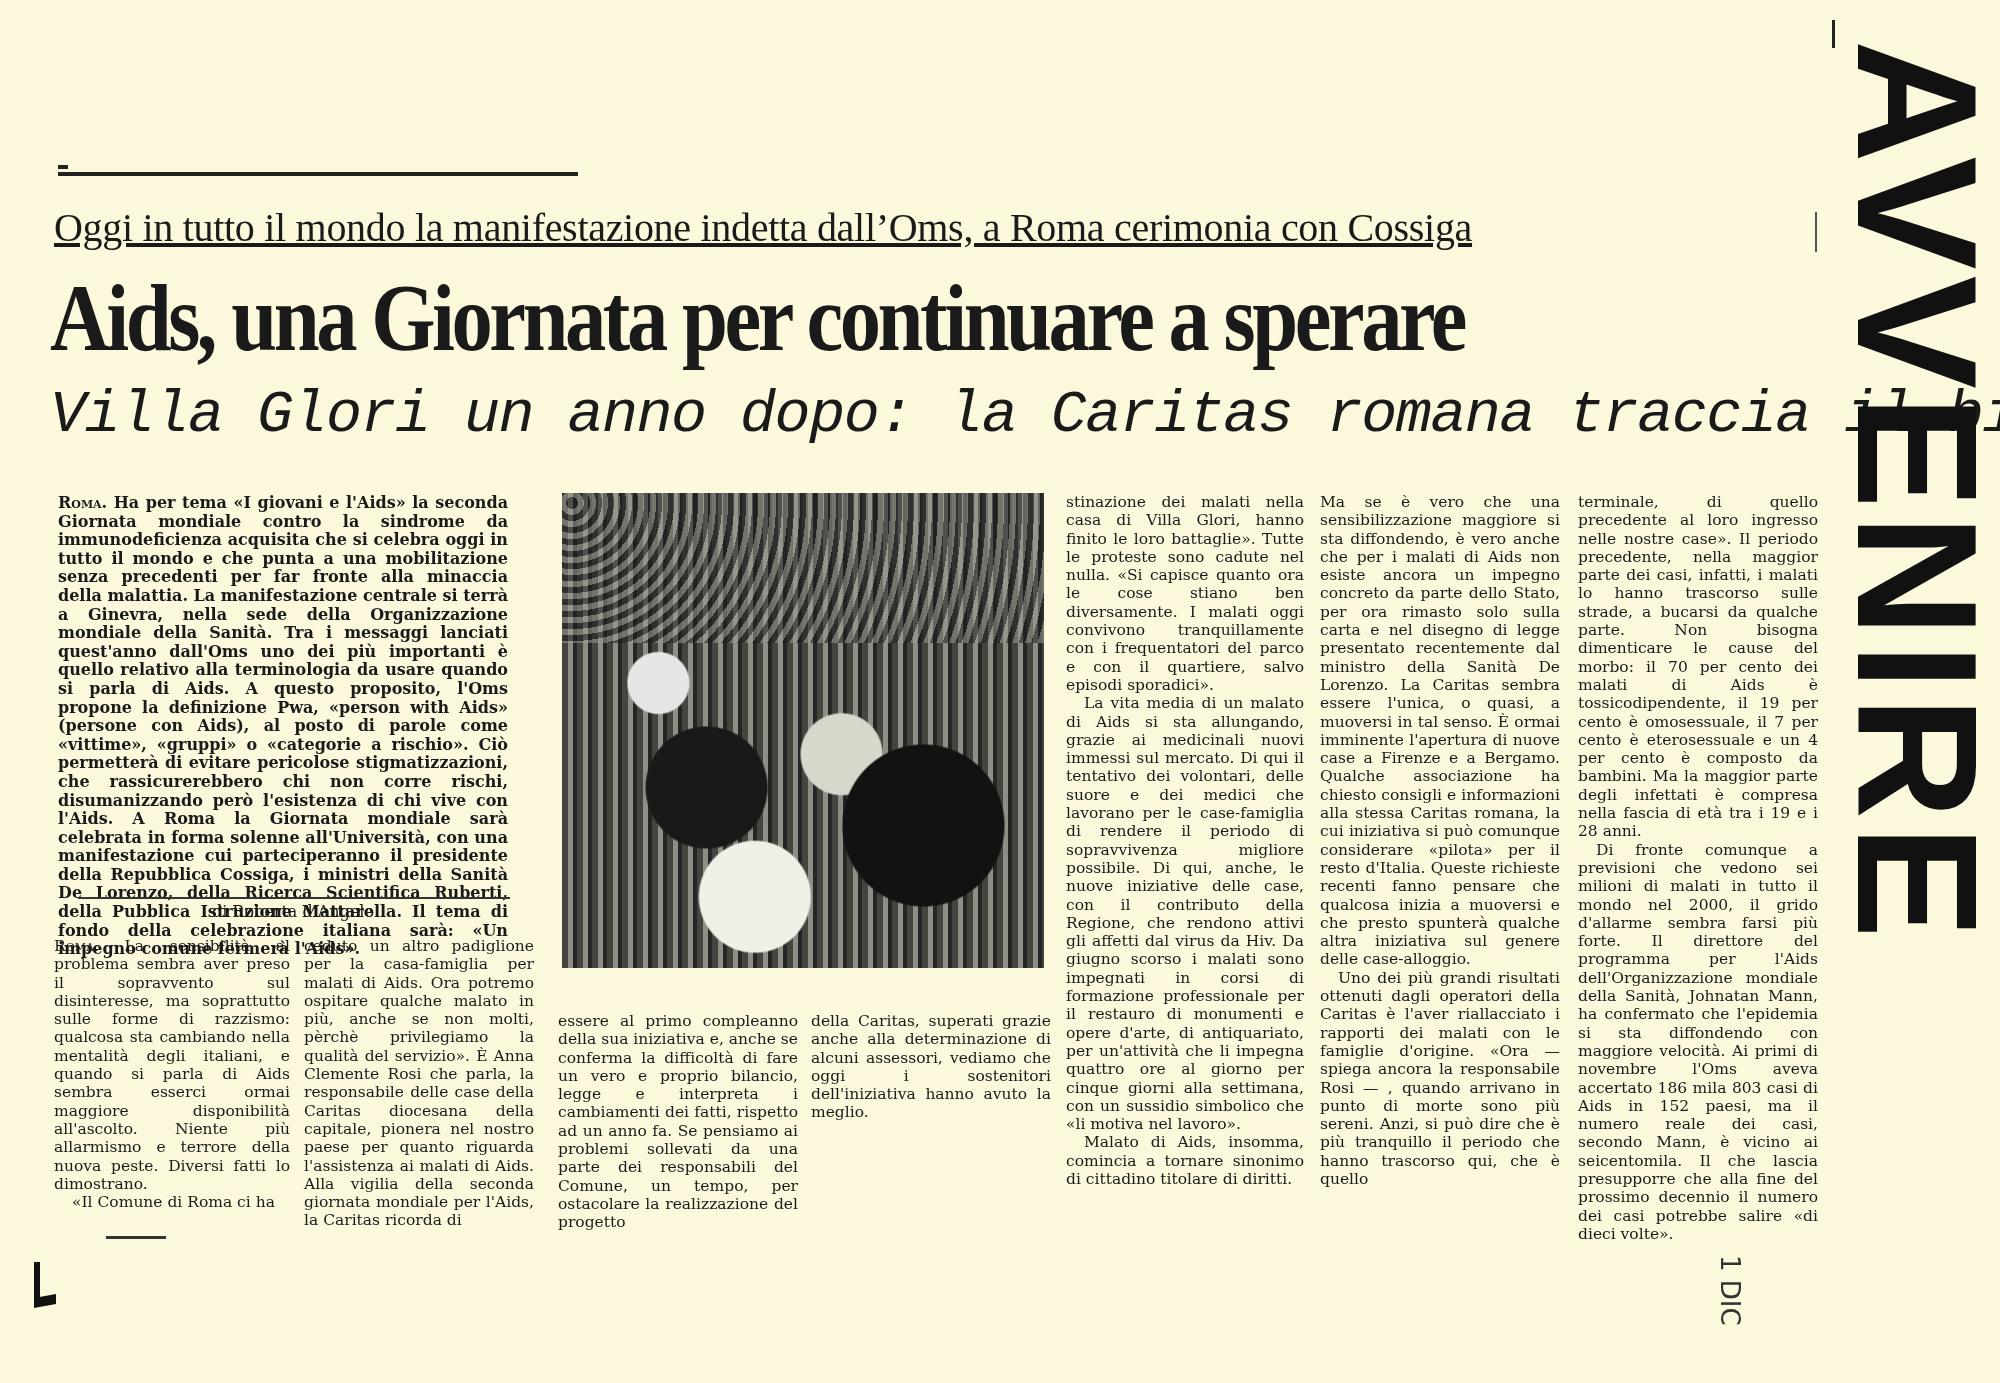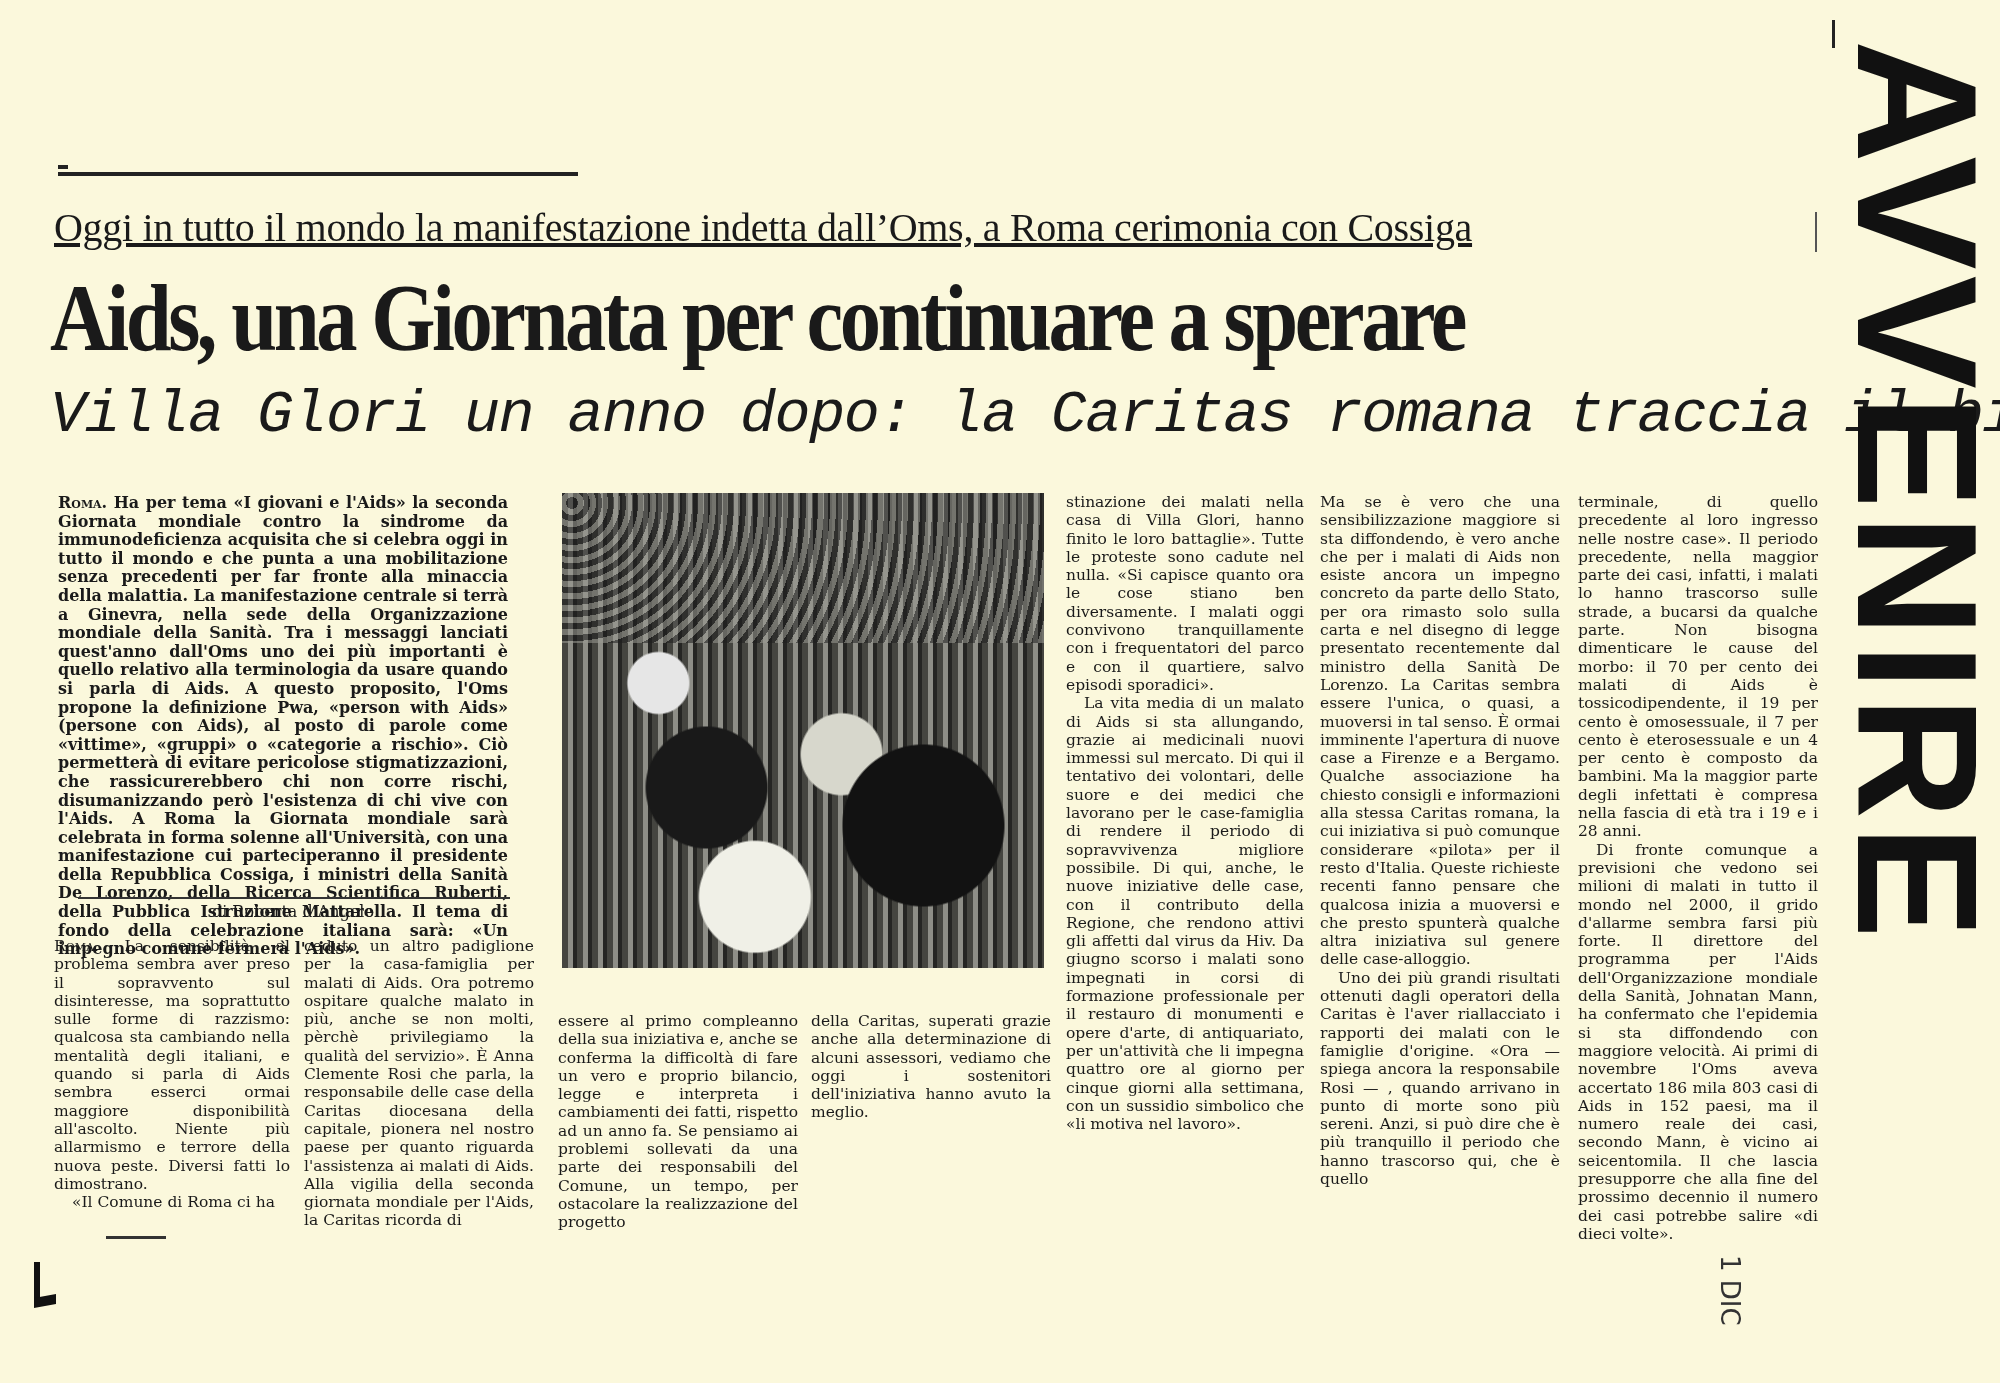--- a/index.html
+++ b/index.html
@@ -132,20 +132,21 @@
   <p>essere al primo compleanno della sua iniziativa e, anche se conferma la difficoltà di fare un vero e proprio bilancio, legge e interpreta i cambiamenti dei fatti, rispetto ad un anno fa. Se pensiamo ai problemi sollevati da una parte dei responsabili del Comune, un tempo, per ostacolare la realizzazione del progetto</p>
 </div>
 
 <div class="abs col c4">
   <p>della Caritas, superati grazie anche alla determinazione di alcuni assessori, vediamo che oggi i sostenitori dell'iniziativa hanno avuto la meglio.</p>
 </div>
 
 <div class="abs col c5">
   <p>stinazione dei malati nella casa di Villa Glori, hanno finito le loro battaglie». Tutte le proteste sono cadute nel nulla. «Si capisce quanto ora le cose stiano ben diversamente. I malati oggi convivono tranquillamente con i frequentatori del parco e con il quartiere, salvo episodi sporadici».</p>
   <p class="ind">La vita media di un malato di Aids si sta allungando, grazie ai medicinali nuovi immessi sul mercato. Di qui il tentativo dei volontari, delle suore e dei medici che lavorano per le case-famiglia di rendere il periodo di sopravvivenza migliore possibile. Di qui, anche, le nuove iniziative delle case, con il contributo della Regione, che rendono attivi gli affetti dal virus da Hiv. Da giugno scorso i malati sono impegnati in corsi di formazione professionale per il restauro di monumenti e opere d'arte, di antiquariato, per un'attività che li impegna quattro ore al giorno per cinque giorni alla settimana, con un sussidio simbolico che «li motiva nel lavoro».</p>
+  <p class="ind">Malato di Aids, insomma, comincia a tornare sinonimo di cittadino titolare di diritti.</p>
 </div>
 
 <div class="abs col c6">
   <p>Ma se è vero che una sensibilizzazione maggiore si sta diffondendo, è vero anche che per i malati di Aids non esiste ancora un impegno concreto da parte dello Stato, per ora rimasto solo sulla carta e nel disegno di legge presentato recentemente dal ministro della Sanità De Lorenzo. La Caritas sembra essere l'unica, o quasi, a muoversi in tal senso. È ormai imminente l'apertura di nuove case a Firenze e a Bergamo. Qualche associazione ha chiesto consigli e informazioni alla stessa Caritas romana, la cui iniziativa si può comunque considerare «pilota» per il resto d'Italia. Queste richieste recenti fanno pensare che qualcosa inizia a muoversi e che presto spunterà qualche altra iniziativa sul genere delle case-alloggio.</p>
   <p class="ind">Uno dei più grandi risultati ottenuti dagli operatori della Caritas è l'aver riallacciato i rapporti dei malati con le famiglie d'origine. «Ora — spiega ancora la responsabile Rosi — , quando arrivano in punto di morte sono più sereni. Anzi, si può dire che è più tranquillo il periodo che hanno trascorso qui, che è quello</p>
 </div>
 
 <div class="abs col c7">
   <p>terminale, di quello precedente al loro ingresso nelle nostre case». Il periodo precedente, nella maggior parte dei casi, infatti, i malati lo hanno trascorso sulle strade, a bucarsi da qualche parte. Non bisogna dimenticare le cause del morbo: il 70 per cento dei malati di Aids è tossicodipendente, il 19 per cento è omosessuale, il 7 per cento è eterosessuale e un 4 per cento è composto da bambini. Ma la maggior parte degli infettati è compresa nella fascia di età tra i 19 e i 28 anni.</p>
   <p class="ind">Di fronte comunque a previsioni che vedono sei milioni di malati in tutto il mondo nel 2000, il grido d'allarme sembra farsi più forte. Il direttore del programma per l'Aids dell'Organizzazione mondiale della Sanità, Johnatan Mann, ha confermato che l'epidemia si sta diffondendo con maggiore velocità. Ai primi di novembre l'Oms aveva accertato 186 mila 803 casi di Aids in 152 paesi, ma il numero reale dei casi, secondo Mann, è vicino ai seicentomila. Il che lascia presupporre che alla fine del prossimo decennio il numero dei casi potrebbe salire «di dieci volte».</p>

